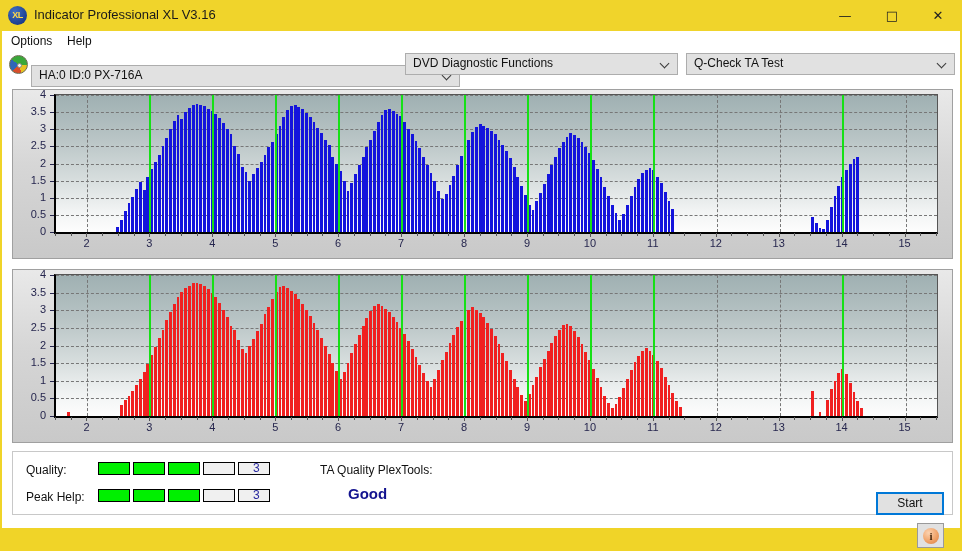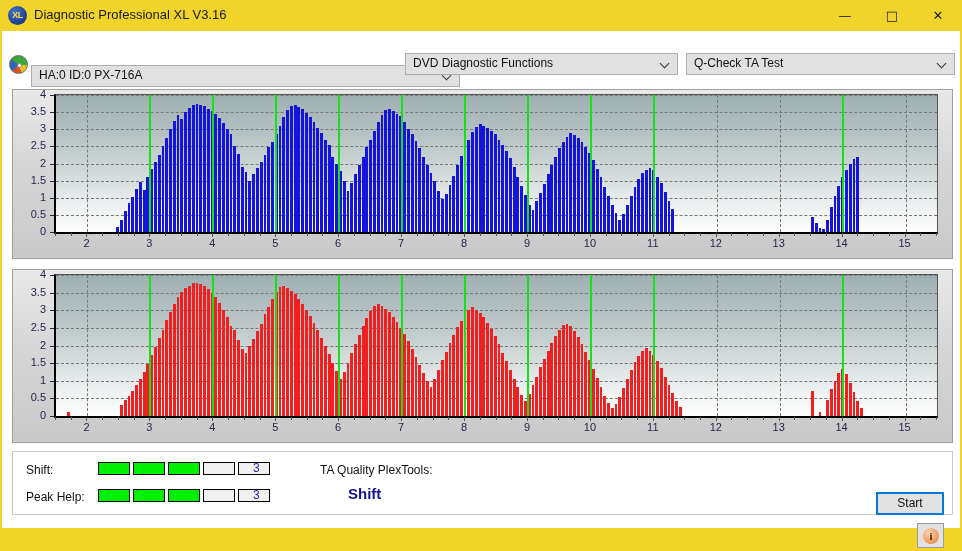--- a/index.html
+++ b/index.html
@@ -87,34 +87,38 @@
     line-height:16px;text-align:center;font-size:11px;font-weight:bold;color:#4a2a10;
     font-family:"Liberation Serif",serif;}
 </style>
 </head>
 <body>
 
 <div class="window">
 
   <div class="titlebar">
     <div class="title-icon">XL</div>
-    <div class="title-text">Diagnostic Professional XL V3.16</div>
+    <div class="title-text">Indicator Professional XL V3.16</div>
     <div class="wbtn min">
         <span>—</span>
       </div>
     <div class="wbtn max">
         <span>□</span>
       </div>
     <div class="wbtn close">
         <span>✕</span>
       </div>
   </div>
 
   <div class="client">
 
+    <div class="menubar">
+      <div class="menuitem m0">Options</div>
+      <div class="menuitem m1">Help</div>
+    </div>
 
     <div class="drive-icon"></div>
 
     <div class="combo" id="combo-drive">
       <div class="ctext">HA:0 ID:0  PX-716A</div>
       <div class="carrow"></div>
     </div>
 
     <div class="combo" id="combo-test">
       <div class="ctext">Q-Check TA Test</div>
@@ -703,42 +707,42 @@
           <div class="xtick" style="height: 3px; left: 812.875px; top: 147px;"></div>
           <div class="xtick" style="height: 3px; left: 844.339px; top: 147px;"></div>
           <div class="xtick" style="height: 3px; left: 860.071px; top: 147px;"></div>
           <div class="xtick" style="height: 3px; left: 875.804px; top: 147px;"></div>
           <div class="xtick" style="height: 3px; left: 907.268px; top: 147px;"></div>
           <div class="xtick" style="height: 3px; left: 923px; top: 147px;"></div>
         </div>
     </div>
 
     <div class="groupbox">
-      <div class="fieldlabel" style="left:13px;top:11px;">Shift:</div>
+      <div class="fieldlabel" style="left:13px;top:11px;">Quality:</div>
       <div class="meter" id="meter-jitter" style="left:85px;top:10px;">
           <div class="seg on"></div>
           <div class="seg on"></div>
           <div class="seg on"></div>
           <div class="seg"></div>
           <div class="seg"></div>
         </div>
       <div class="metervalue" style="left:240px;top:9px;">3</div>
 
       <div class="fieldlabel" style="left:13px;top:38px;">Peak Help:</div>
       <div class="meter" id="meter-peak" style="left:85px;top:37px;">
           <div class="seg on"></div>
           <div class="seg on"></div>
           <div class="seg on"></div>
           <div class="seg"></div>
           <div class="seg"></div>
         </div>
       <div class="metervalue" style="left:240px;top:36px;">3</div>
 
       <div class="taq-label" style="left:307px;top:11px;">TA Quality PlexTools:</div>
-      <div class="taq-value" style="left:335px;top:33px;">Shift</div>
+      <div class="taq-value" style="left:335px;top:33px;">Good</div>
     </div>
 
     <div class="startbtn">Start</div>
     <div class="infobtn">
         <div class="circ"></div>
       </div>
 
   </div>
 </div>
 

